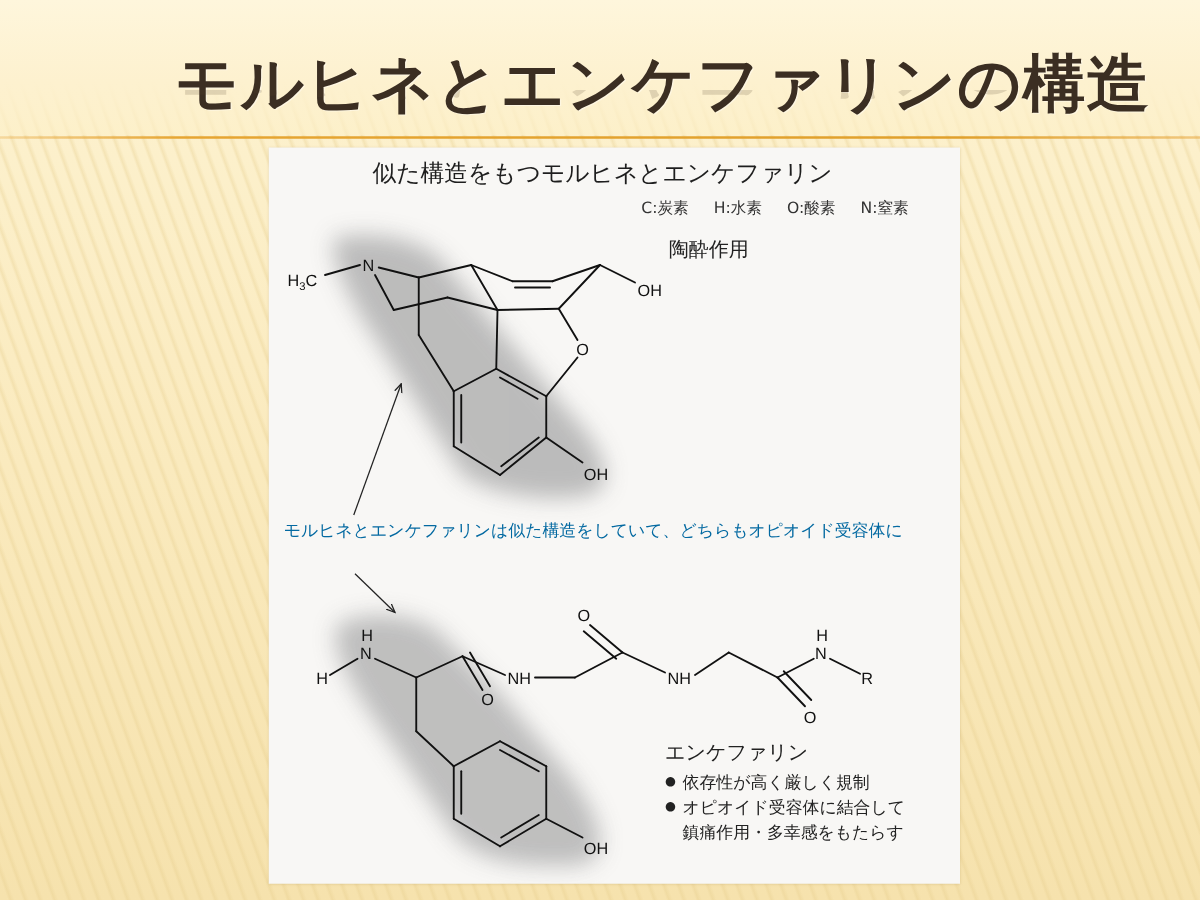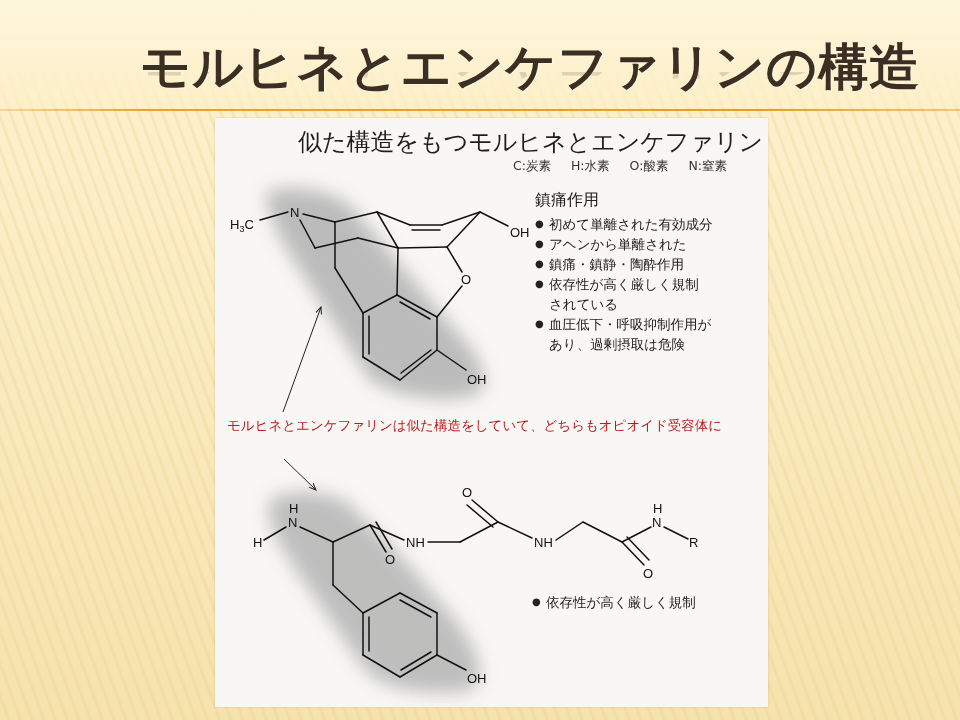--- a/index.html
+++ b/index.html
@@ -30,36 +30,36 @@
   .divider {
     position: absolute; left: 0; top: 109px; width: 960px; height: 2px;
     background: linear-gradient(90deg, rgba(230,160,50,0.3) 0%, #e6a532 15%, #e0a02c 80%, rgba(230,160,50,0.5) 100%);
   }
   .panel {
     position: absolute; left: 215px; top: 118px; width: 553px; height: 589px;
     background: #f8f7f5;
     box-shadow: 0 0 2px rgba(180,150,90,0.4);
   }
   .panel-heading {
-    position: absolute; left: 83px; top: 8px; font-size: 24px; color: #1e1e1e; white-space: nowrap;
+    position: absolute; left: 83px; top: 8px; font-size: 19px; color: #1e1e1e; white-space: nowrap;
   }
   .legend {
     position: absolute; left: 298px; top: 40px; font-size: 12.5px; color: #333; white-space: nowrap;
     word-spacing: 6px;
   }
   .legend span { margin-right: 10px; }
   .info-block { position: absolute; color: #222; }
   .info-block .head { font-size: 16px; margin-bottom: 3px; white-space: nowrap; }
   .info-block ul { list-style: none; margin: 0; padding: 0; }
   .info-block li { font-size: 13.5px; line-height: 20px; padding-left: 14px; position: relative; white-space: nowrap; }
   .info-block li::before { content: "●"; position: absolute; left: 0; top: 0; font-size: 10px; }
   .morphine-info { left: 320px; top: 72px; }
   .enk-info { left: 317px; top: 474px; }
   .caption {
-    position: absolute; left: 12px; top: 297px; font-size: 13.5px; line-height: 21px; color: #b91c1c; white-space: nowrap;
+    position: absolute; left: 12px; top: 297px; font-size: 13.5px; line-height: 21px; color: #0369a1; white-space: nowrap;
   }
   svg.structures { position: absolute; left: 0; top: 0; }
   .atom { font-family: "Liberation Sans", sans-serif; font-size: 13px; fill: #111; }
 </style>
 </head>
 <body>
 
 <div class="top-wash"></div>
 <div class="title">モルヒネとエンケファリンの構造</div>
 <div class="title-reflect">モルヒネとエンケファリンの構造</div>
@@ -179,32 +179,27 @@
   <div class="panel-heading">似た構造をもつモルヒネとエンケファリン</div>
 
   <div class="legend">
     <span>C:炭素</span>
     <span>H:水素</span>
     <span>O:酸素</span>
     <span>N:窒素</span>
   </div>
 
   <div class="info-block morphine-info">
-    <div class="head">鎮痛作用</div>
-    <ul>
-      <li>初めて単離された有効成分</li>
-      <li>アヘンから単離された</li>
-      <li>鎮痛・鎮静・陶酔作用</li>
-      <li><span>依存性が高く厳しく規制</span><br><span>されている</span></li>
-      <li><span>血圧低下・呼吸抑制作用が</span><br><span>あり、過剰摂取は危険</span></li>
-    </ul>
+    <div class="head">陶酔作用</div>
   </div>
 
   <div class="caption">
     <div>モルヒネとエンケファリンは似た構造をしていて、どちらもオピオイド受容体に</div>
   </div>
 
   <div class="info-block enk-info">
+    <div class="head">エンケファリン</div>
     <ul>
       <li>依存性が高く厳しく規制</li>
+      <li><span>オピオイド受容体に結合して</span><br><span>鎮痛作用・多幸感をもたらす</span></li>
     </ul>
   </div>
 </div>
 
 </body></html>

